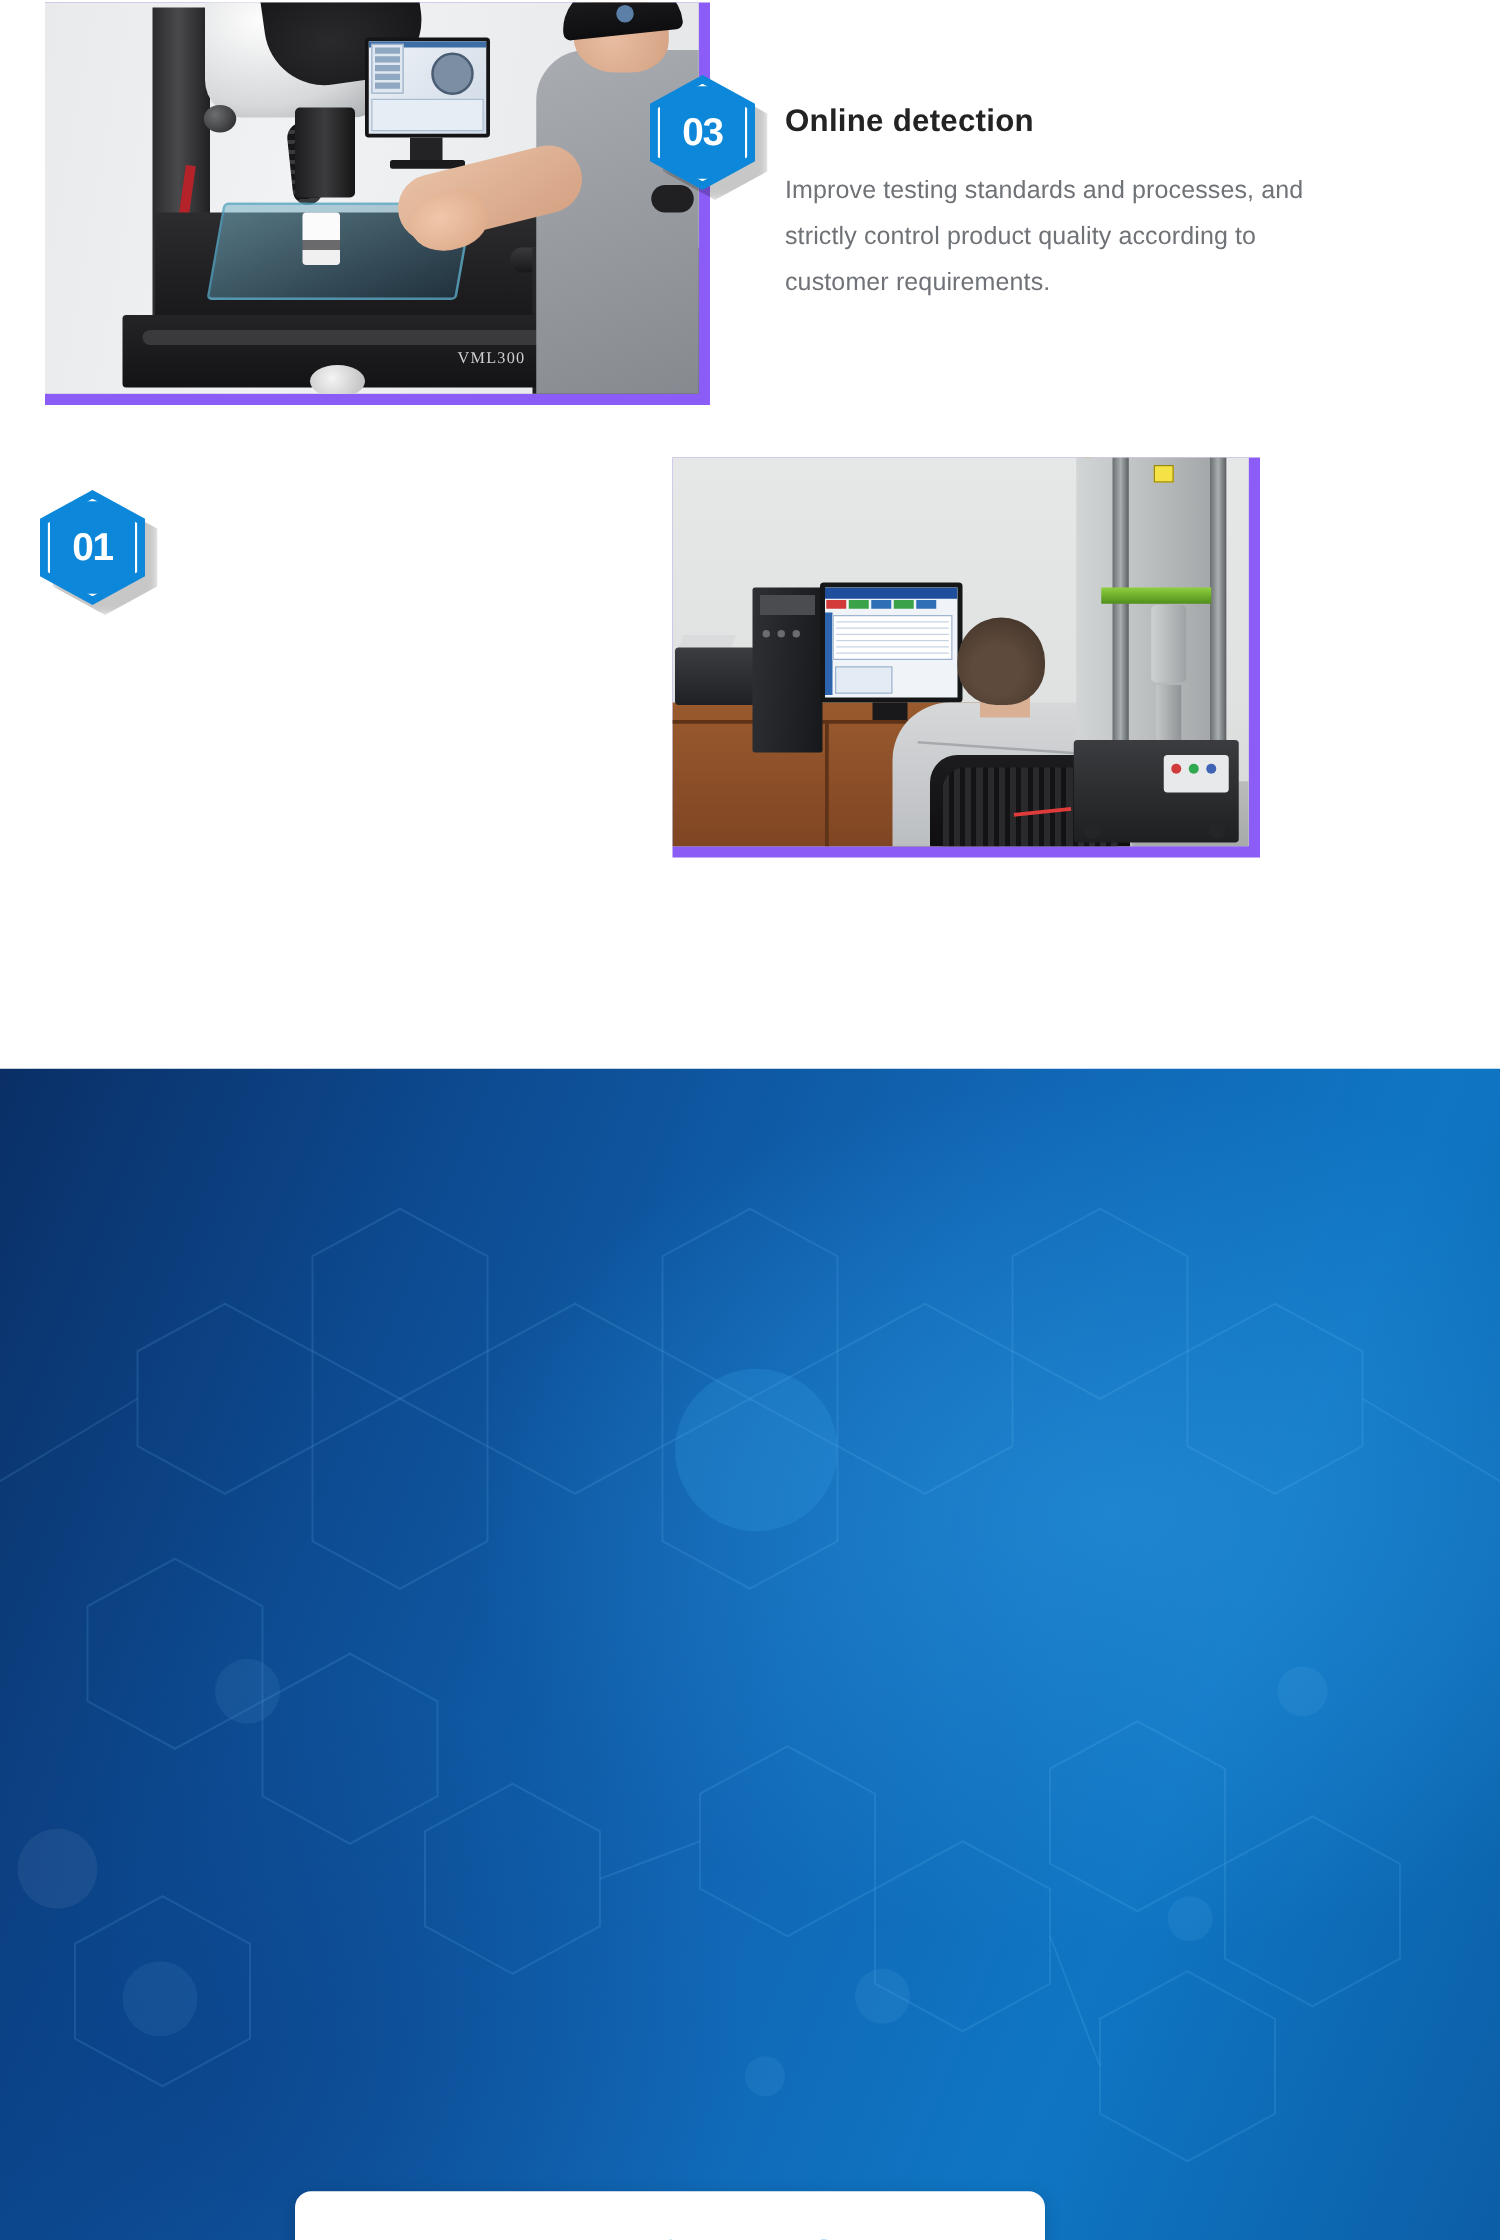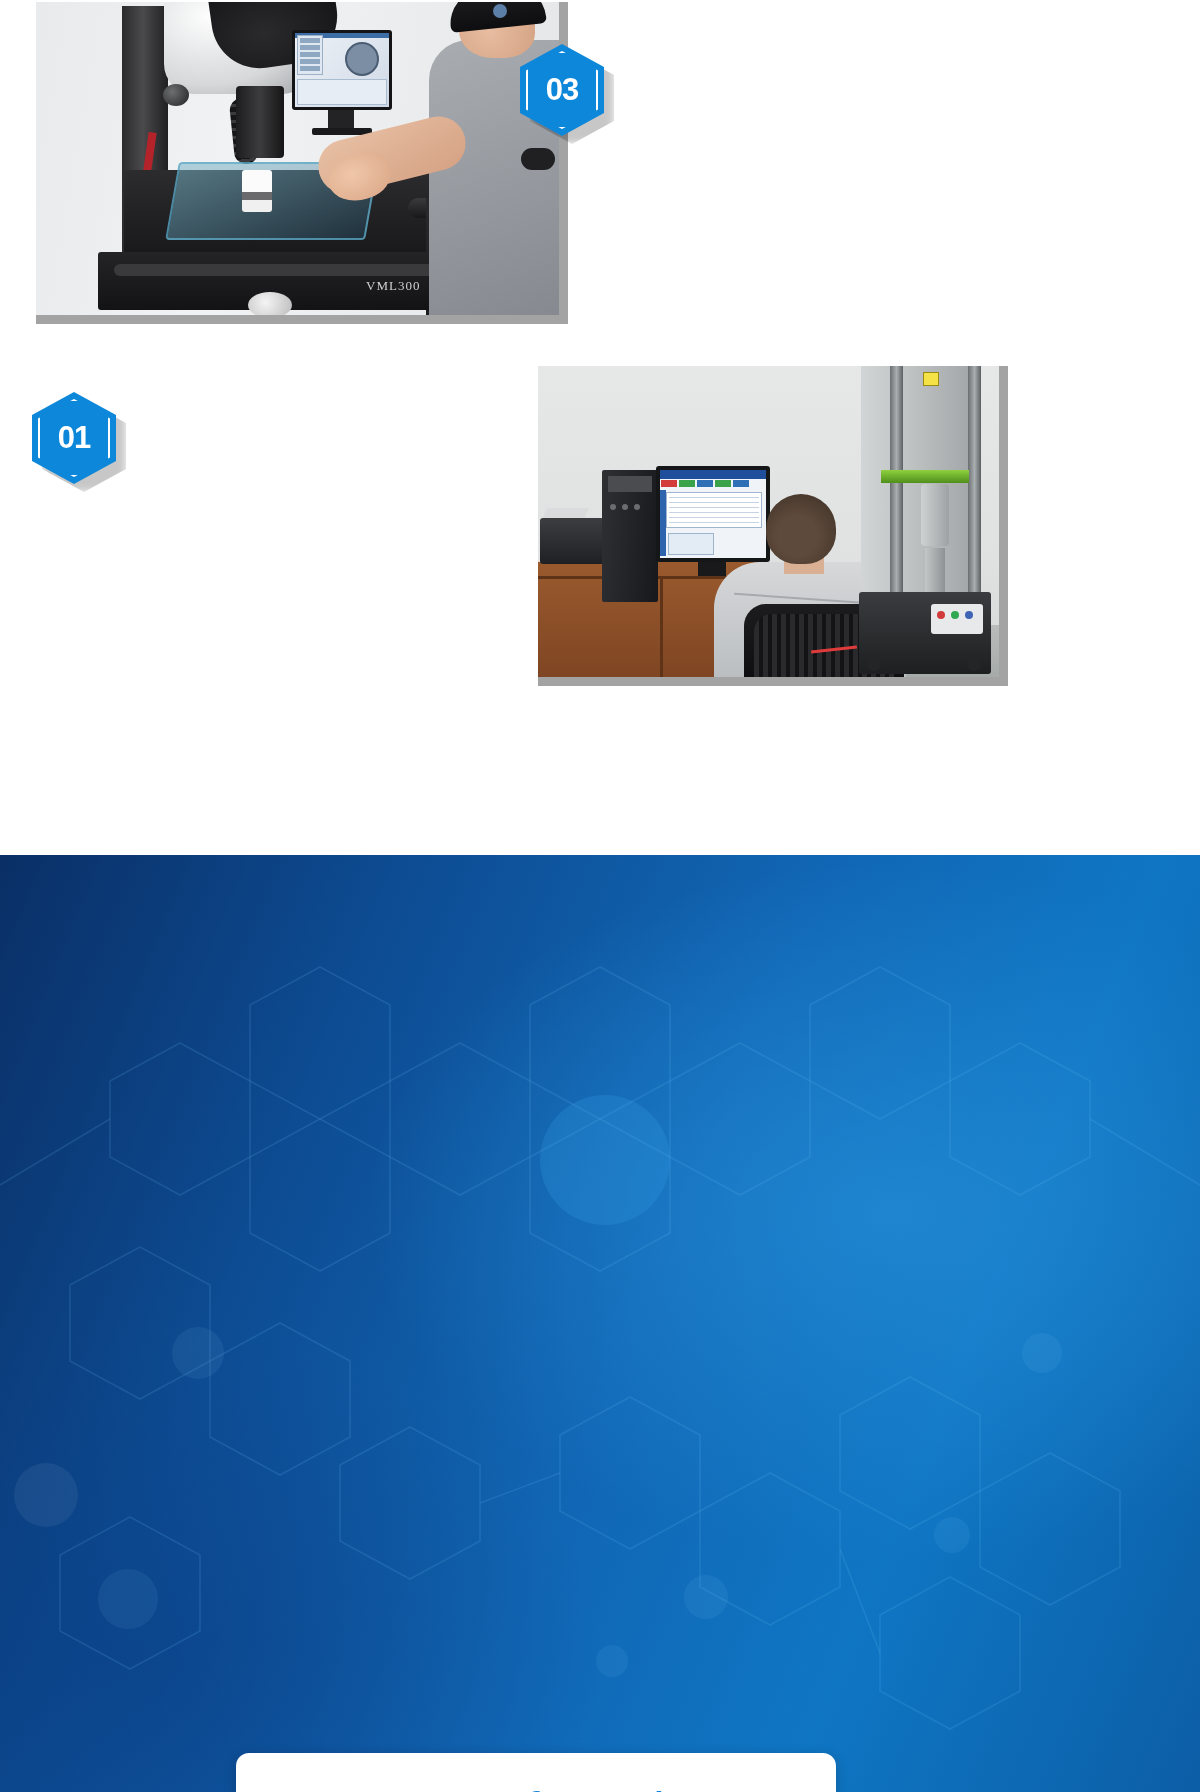--- a/index.html
+++ b/index.html
@@ -8,21 +8,21 @@
     background:#ffffff;
     font-family:"Liberation Sans", sans-serif;
     overflow:hidden;
   }
   .page { position:relative; width:1200px; height:1792px; background:#fff; }
 
   
   .top-white { position:absolute; left:0; top:0; width:1200px; height:855px; background:#fff; }
 
   
-  .photo-frame { position:absolute; background:#a3a3a3; }
+  .photo-frame { position:absolute; background:#8b5cf6; }
   .photo-frame .photo { position:absolute; left:0; top:0; right:9px; bottom:9px; overflow:hidden; background:#cfd3d6; }
 
   
   #photo1 { left:36px; top:2px; width:532px; height:322px; }
   .p1-wall { position:absolute; left:0; top:0; width:100%; height:100%;
     background:linear-gradient(100deg,#e8eaec 0%,#f1f2f3 38%,#e4e6e8 100%); }
   .p1-column { position:absolute; left:86px; top:4px; width:46px; height:268px;
     background:linear-gradient(90deg,#2b2b2d,#4a4a4c 45%,#202022); }
   .p1-redline { position:absolute; left:105px; top:130px; width:8px; height:110px;
     background:#b5232a; transform:rotate(8deg); }
@@ -158,21 +158,21 @@
     clip-path:polygon(50% 0%,100% 25%,100% 75%,50% 100%,0% 75%,0% 25%); }
   .hex-badge .inner-line { position:absolute; left:6px; top:7px; right:6px; bottom:7px;
     border:2px solid #ffffff;
     clip-path:polygon(50% 0%,100% 25%,100% 75%,50% 100%,0% 75%,0% 25%);
     background:transparent; }
   .hex-badge .num { position:absolute; inset:0; display:flex; align-items:center; justify-content:center;
     color:#fff; font-size:31px; font-weight:bold; letter-spacing:-1px; }
 
   
   .feature { position:absolute; display:flex; align-items:flex-start; }
-  #feature03 { left:520px; top:44px; width:560px; }
+  #feature03 { left:520px; top:60px; width:560px; }
   #feature04 { left:32px; top:392px; width:500px; }
   .feature .ftxt { padding-left:24px; padding-top:4px; }
   .feature h3 { font-size:25px; font-weight:bold; color:#232323; line-height:1.42; letter-spacing:.2px; }
   #feature03 h3 { padding-top:16px; }
   .feature p { margin-top:18px; font-size:20px; color:#6f7276; line-height:1.85; letter-spacing:.1px; }
   #feature04 p { margin-top:24px; }
 
   
   .scope { position:absolute; left:0; top:855px; width:1200px; height:937px; overflow:hidden;
     background:
@@ -263,20 +263,24 @@
         <div class="p1-mouse"></div>
       </div>
     </div>
 
     <div class="feature" id="feature03">
       <div class="hex-badge">
         <div class="shadow"></div>
         <div class="outer"></div>
         <div class="inner-line"></div>
         <div class="num">03</div>
+      </div>
+      <div class="ftxt">
+        <h3>Online detection</h3>
+        <p>Improve testing standards and processes, and strictly control product quality according to customer requirements.</p>
       </div>
     </div>
 
     <div class="feature" id="feature04">
       <div class="hex-badge">
         <div class="shadow"></div>
         <div class="outer"></div>
         <div class="inner-line"></div>
         <div class="num">01</div>
       </div>

